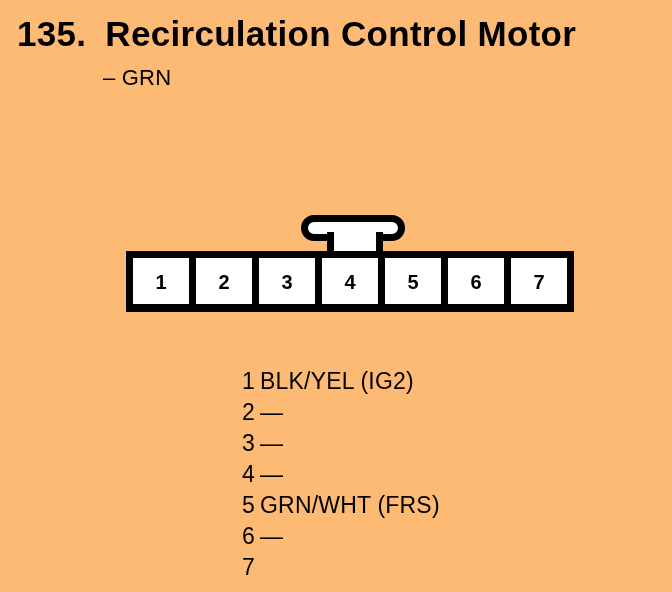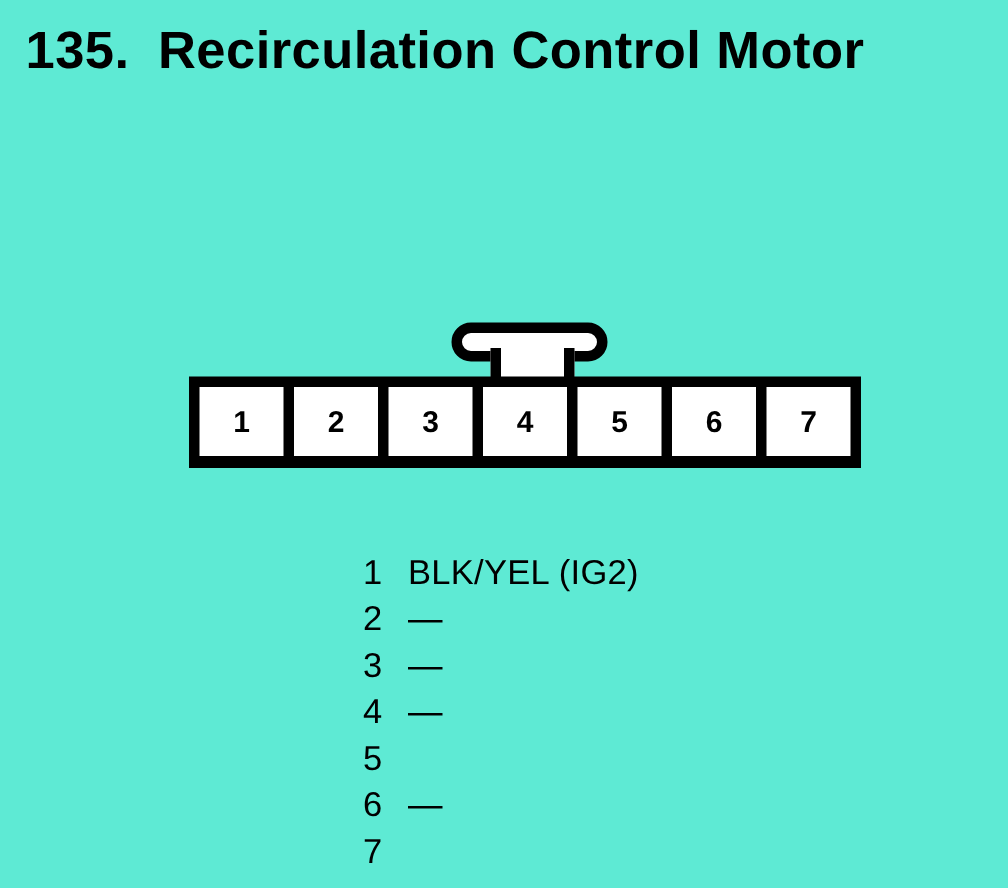--- a/index.html
+++ b/index.html
@@ -4,21 +4,21 @@
 <style>
   html, body {
     margin: 0;
     padding: 0;
     background: #ffffff;
   }
   #page {
     position: relative;
     width: 672px;
     height: 592px;
-    background: #5eead4;
+    background: #fdba74;
     color: #000000;
     font-family: "Liberation Sans", sans-serif;
     overflow: hidden;
   }
 
   
   .heading {
     position: absolute;
     left: 17px;
     top: 16px;
@@ -105,33 +105,34 @@
     display: flex;
     white-space: nowrap;
   }
   .pin-num {
     display: inline-block;
     width: 14px;
     flex: 0 0 14px;
   }
   .pin-label {
     display: inline-block;
-    margin-left: 16px;
+    margin-left: 4px;
   }
 </style>
 </head>
 <body>
 
 <div id="page">
 
   <div class="heading">
     <span class="num">135.</span><span class="ttl">Recirculation Control Motor</span>
   </div>
 
   <div class="notes">
+    <div>– GRN</div>
   </div>
 
   <div class="tab-bar"></div>
   <div class="tab-stem"></div>
 
   <div class="connector-body">
     <div class="pin-cell">
         <span>1</span>
       </div>
     <div class="pin-cell">
@@ -166,20 +167,21 @@
     <div class="pin-row">
       <span class="pin-num">3</span>
       <span class="pin-label">—</span>
     </div>
     <div class="pin-row">
       <span class="pin-num">4</span>
       <span class="pin-label">—</span>
     </div>
     <div class="pin-row">
       <span class="pin-num">5</span>
+      <span class="pin-label">GRN/WHT (FRS)</span>
     </div>
     <div class="pin-row">
       <span class="pin-num">6</span>
       <span class="pin-label">—</span>
     </div>
     <div class="pin-row">
       <span class="pin-num">7</span>
     </div>
   </div>
 

